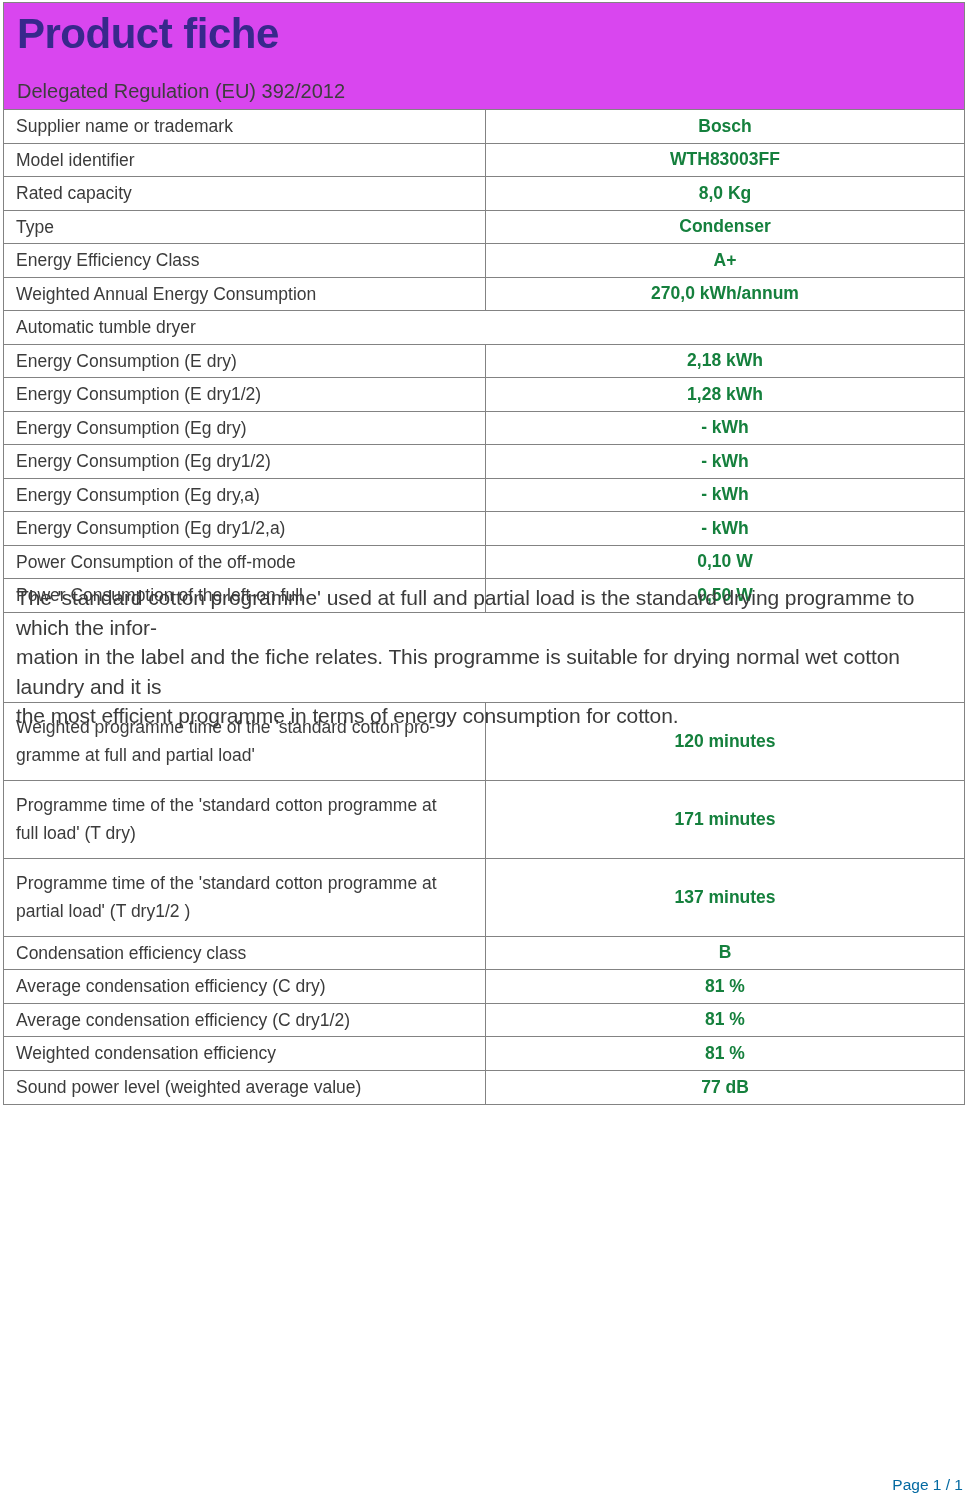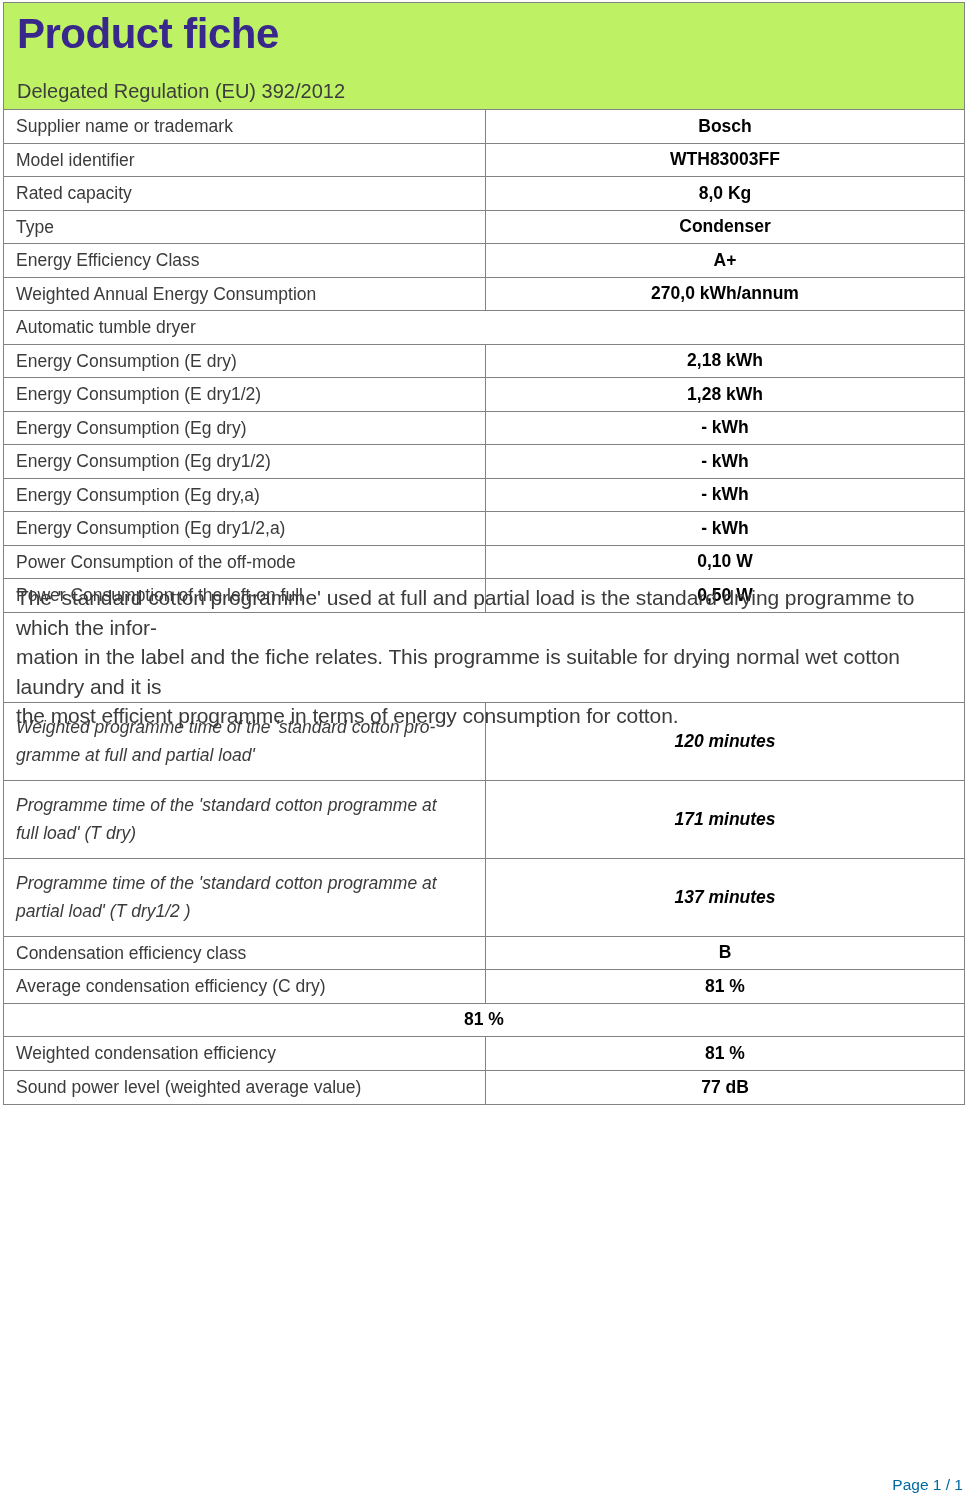--- a/index.html
+++ b/index.html
@@ -7,51 +7,51 @@
     width:970px;height:1500px;position:relative;background:#ffffff;
     font-family:"Liberation Sans", sans-serif;
     overflow:hidden;
   }
   .sheet{position:absolute;left:3px;top:2px;width:962px;}
 
   
   .title-box{
     box-sizing:border-box;height:107px;
     border:1.5px solid #838383;border-bottom:none;
-    padding:8px 14px 0 13px;background:#bef264;
+    padding:8px 14px 0 13px;background:#d946ef;
   }
   .page-title{
     margin:0;font-size:42px;font-weight:bold;color:#38288c;
     letter-spacing:-0.5px;line-height:46px;
   }
   .subtitle{margin-top:23px;font-size:20px;color:#3d3d3d;}
 
   
   .fiche-table{
     box-sizing:border-box;border:1.5px solid #838383;background:#ffffff;
   }
   .row{
     display:flex;box-sizing:border-box;
     border-bottom:1.5px solid #838383;
     height:33.5px;align-items:stretch;
   }
   .row:last-child{border-bottom:none;}
-  .row.double{height:78px;font-style:italic;}
+  .row.double{height:78px;}
   .row.paragraph{height:90px;}
   .cell{display:flex;align-items:center;box-sizing:border-box;}
   .cell.label{
     width:482px;border-right:1.5px solid #838383;
     padding-left:12px;padding-right:24px;
     font-size:17.5px;color:#3b3b3b;
     white-space:pre-line;line-height:28px;
   }
   .row.full .cell.label{width:100%;border-right:none;}
   .cell.value{
     flex:1;justify-content:center;text-align:center;
-    font-weight:bold;font-size:17.5px;color:#000000;
+    font-weight:bold;font-size:17.5px;color:#15803d;
   }
   .cell.note{
     width:100%;padding:0 12px;
     font-size:21px;letter-spacing:-0.1px;color:#3b3b3b;
     white-space:pre-line;line-height:29.5px;
   }
 
   
   .footer{
     position:absolute;top:1476px;right:7px;
@@ -148,20 +148,21 @@
       </div>
       <div class="row single">
         <div class="cell label">Condensation efficiency class</div>
         <div class="cell value">B</div>
       </div>
       <div class="row single">
         <div class="cell label">Average condensation efficiency (C dry)</div>
         <div class="cell value">81 %</div>
       </div>
       <div class="row single">
+        <div class="cell label">Average condensation efficiency (C dry1/2)</div>
         <div class="cell value">81 %</div>
       </div>
       <div class="row single">
         <div class="cell label">Weighted condensation efficiency</div>
         <div class="cell value">81 %</div>
       </div>
       <div class="row single">
         <div class="cell label">Sound power level (weighted average value)</div>
         <div class="cell value">77 dB</div>
       </div>

